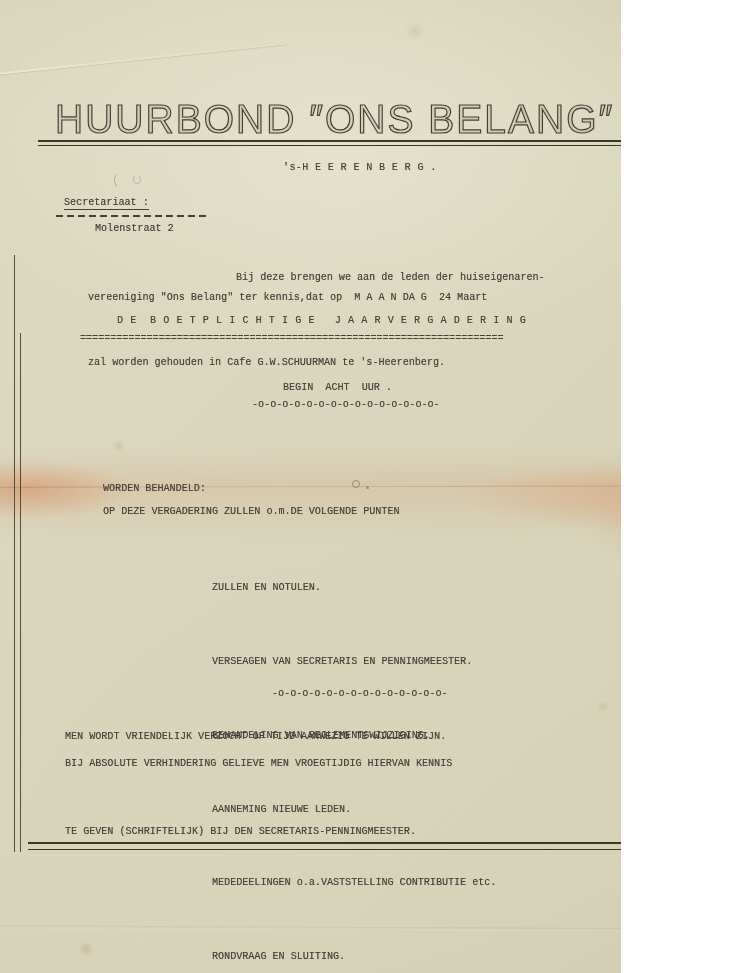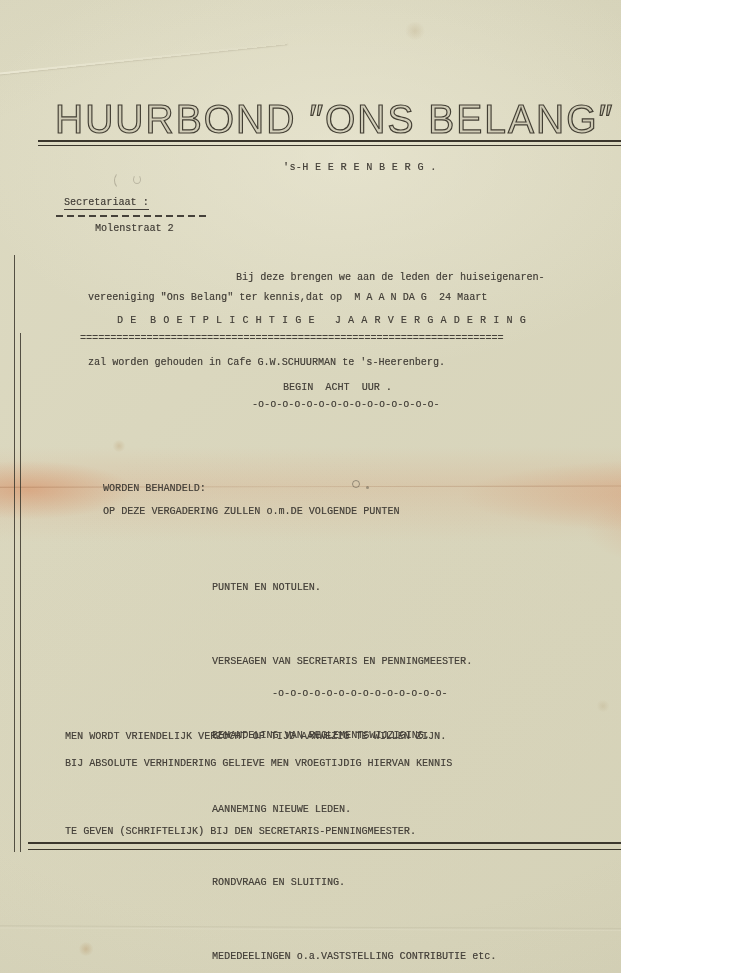--- a/index.html
+++ b/index.html
@@ -130,26 +130,26 @@
   <div class="mono" style="left:117px;top:313px;letter-spacing:0.6px;">D E  B O E T P L I C H T I G E   J A A R V E R G A D E R I N G</div>
   <div class="mono" style="left:80px;top:331px;">======================================================================</div>
   <div class="mono" style="left:88px;top:355px;">zal worden gehouden in Cafe G.W.SCHUURMAN te 's-Heerenberg.</div>
   <div class="mono" style="left:283px;top:380px;">BEGIN  ACHT  UUR .</div>
   <div class="mono" style="left:252px;top:397px;">-o-o-o-o-o-o-o-o-o-o-o-o-o-o-o-</div>
 
   <div class="mono" style="left:103px;top:472px;margin-top:32px;">OP DEZE VERGADERING ZULLEN o.m.DE VOLGENDE PUNTEN</div>
   <div class="mono" style="left:103px;top:481px;">WORDEN BEHANDELD:</div>
 
   <div class="mono" style="left:212px;top:527px;line-height:24.6px;">
-    <div>PUNTEN EN NOTULEN.</div>
+    <div>ZULLEN EN NOTULEN.</div>
     <div>VERSEAGEN VAN SECRETARIS EN PENNINGMEESTER.</div>
     <div>BEHANDELING VAN REGLEMENTSWIJZIGING.</div>
     <div>AANNEMING NIEUWE LEDEN.</div>
+    <div>MEDEDEELINGEN o.a.VASTSTELLING CONTRIBUTIE etc.</div>
     <div>RONDVRAAG EN SLUITING.</div>
-    <div>MEDEDEELINGEN o.a.VASTSTELLING CONTRIBUTIE etc.</div>
   </div>
 
   <div class="mono" style="left:272px;top:686px;">-o-o-o-o-o-o-o-o-o-o-o-o-o-o-</div>
 
   <div class="mono" style="left:65px;top:729px;">MEN WORDT VRIENDELIJK VERZOCHT OP TIJD AANWEZIG TE WILLEN ZIJN.</div>
   <div class="mono" style="left:65px;top:756px;">BIJ ABSOLUTE VERHINDERING GELIEVE MEN VROEGTIJDIG HIERVAN KENNIS</div>
   <div class="mono" style="left:65px;top:824px;text-align:center;">TE GEVEN (SCHRIFTELIJK) BIJ DEN SECRETARIS-PENNINGMEESTER.</div>
 
 
 </div>

